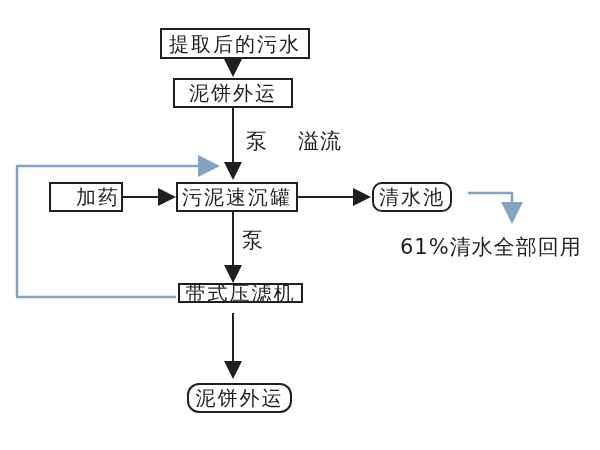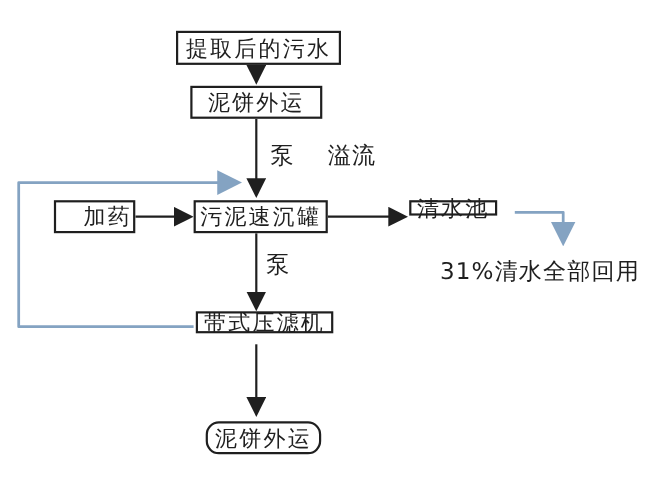--- a/index.html
+++ b/index.html
@@ -74,27 +74,27 @@
   </svg>
 
   <div class="node" style="left:160px; top:28px; width:150px; height:31px;">提取后的污水</div>
 
   <div class="node" style="left:173px; top:78px; width:120px; height:30px;">泥饼外运</div>
 
   <div class="node" style="left:49px; top:182px; width:74px; height:30px;padding-left:24px;">加药</div>
 
   <div class="node" style="left:176px; top:182px; width:122px; height:30px;">污泥速沉罐</div>
 
-  <div class="node" style="left:372px; top:182px; width:80px; height:14px;">清水池</div>
+  <div class="node" style="left:372px; top:182px; width:80px; height:30px;border-radius:10px;">清水池</div>
 
   <div class="node" style="left:178px; top:283px; width:125px; height:20px;">带式压滤机</div>
 
   <div class="node" style="left:187px; top:383px; width:105px; height:30px;border-radius:12px;">泥饼外运</div>
 
   <div class="edge-label" style="left:246px; top:131px;">泵</div>
 
   <div class="edge-label" style="left:298px; top:131px;">溢流</div>
 
   <div class="edge-label" style="left:242px; top:230px;">泵</div>
 
-  <div class="edge-label" style="left:400px; top:237px;">31%清水全部回用</div>
+  <div class="edge-label" style="left:400px; top:237px;">61%清水全部回用</div>
 
 </div>
 
 </body></html>

